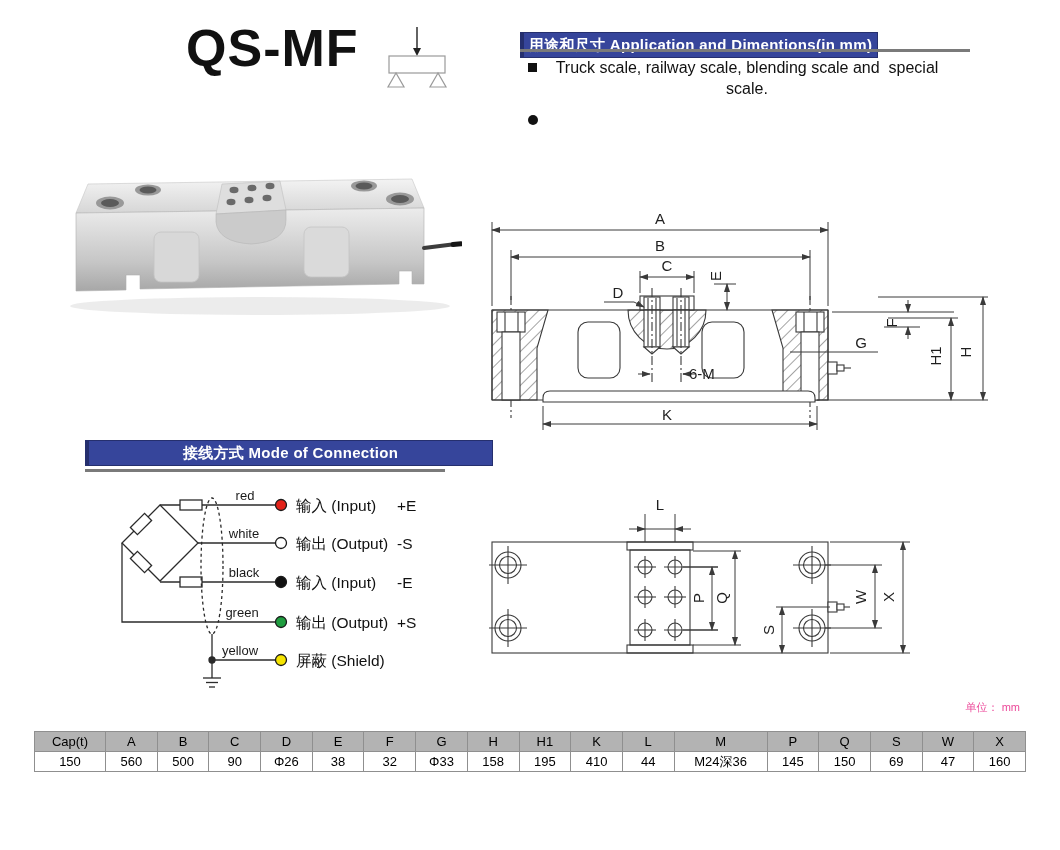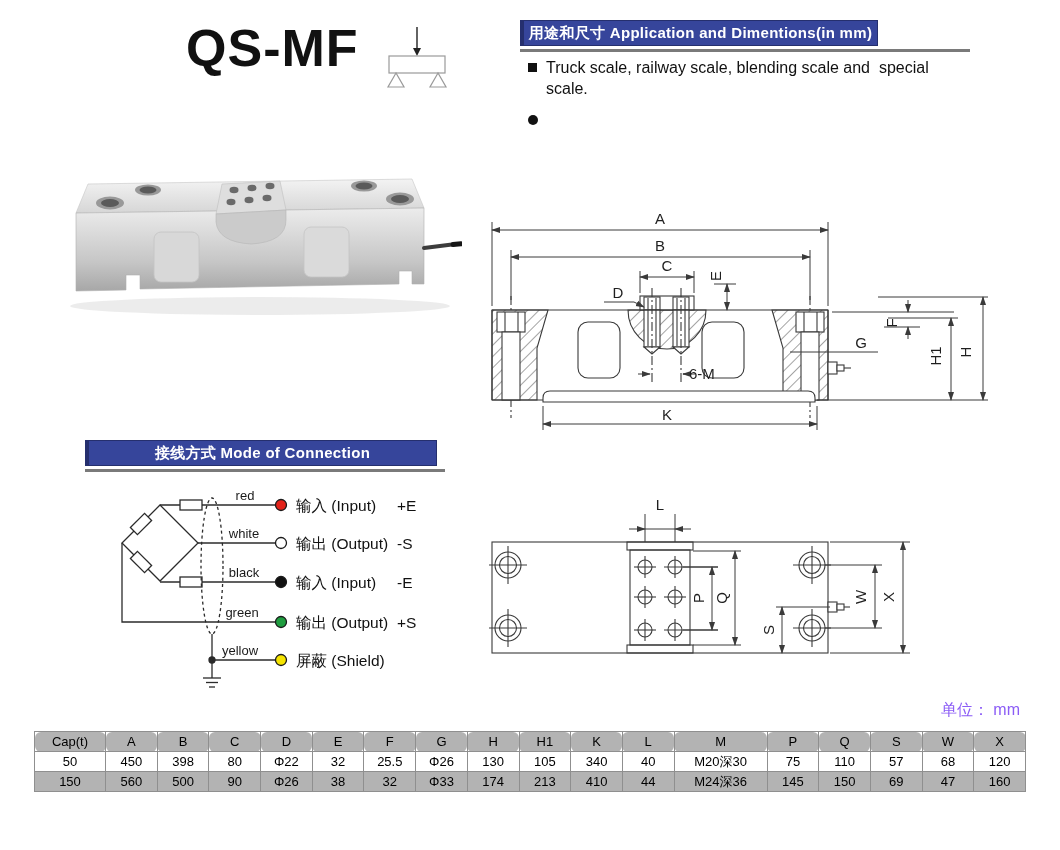--- a/index.html
+++ b/index.html
@@ -12,26 +12,26 @@
   .blue-bar{height:26px;background:#36459b;border:1px solid #252f6e;border-left:4px solid #252f6e;
             color:#ffffff;font-size:15px;font-weight:bold;display:flex;align-items:center;
             justify-content:center;letter-spacing:.3px;box-sizing:border-box;}
   .bar-underline{height:3px;background:#7a7a7a;}
   
   .bullet-row{display:flex;align-items:flex-start;font-size:16px;line-height:21px;color:#111;}
   .bullet-sq{width:9px;height:9px;background:#111;margin:6px 9px 0 0;flex:0 0 auto;}
   .bullet-dot{width:10px;height:10px;background:#111;border-radius:50%;margin:5px 8px 0 0;flex:0 0 auto;}
   .bullet-text{white-space:pre-wrap;}
   
-  .units-note{left:800px;top:700px;width:220px;text-align:right;font-size:16px;color:#8b5cf6;}
+  .units-note{left:800px;top:700px;width:220px;text-align:right;font-size:11px;color:#ec4899;}
   
   .spec-table{border-collapse:collapse;table-layout:fixed;width:992px;font-size:13px;color:#000;}
   .spec-table th,.spec-table td{border:1px solid #8f8f8f;height:19px;text-align:center;
             padding:0;font-weight:normal;overflow:hidden;}
-  .spec-table thead th{background:#b3b3b3;border-radius:6px;}
+  .spec-table thead th{background:#b3b3b3;}
   .spec-table tbody tr:nth-child(even) td{background:#b3b3b3;}
   .spec-table th:first-child,.spec-table td:first-child{width:70px;}
   .spec-table th:nth-child(13),.spec-table td:nth-child(13){width:92px;}
   svg text{font-family:"Liberation Sans", sans-serif;}
   .dim{font-size:15px;fill:#1f1f1f;}
   .wirename{font-size:13px;fill:#1a1a1a;}
   .cnlabel{font-size:15.5px;fill:#111;}
 </style>
 </head>
 <body>
@@ -45,26 +45,26 @@
       <line x1="34" y1="3" x2="34" y2="24"></line>
       <polygon points="30,24 38,24 34,32" fill="#222" stroke="none"></polygon>
     </g>
     <g stroke="#9a9a9a" fill="#ffffff" stroke-width="1.2">
       <rect x="6" y="32" width="56" height="17"></rect>
       <polygon points="13,49 5,63 21,63"></polygon>
       <polygon points="55,49 47,63 63,63"></polygon>
     </g>
   </svg>
 
-  <div class="abs blue-bar" style="left:520px;top:20px;width:358px;">
+  <div class="abs blue-bar" style="left:520px;top:32px;width:358px;">
     <span>用途和尺寸 Application and Dimentions(in mm)</span>
   </div>
   <div class="abs bar-underline" style="left:520px;top:49px;width:450px;"></div>
 
-  <div class="abs bullet-row" style="left:528px;top:57px;width:420px;">
+  <div class="abs bullet-row" style="left:528px;top:57px;width:420px;text-align:center;">
     <span class="bullet-sq"></span>
     <span class="bullet-text">Truck scale, railway scale, blending scale and  special scale.</span>
   </div>
   <div class="abs bullet-row" style="left:528px;top:110px;width:470px;">
     <span class="bullet-dot"></span>
   </div>
 
   <svg class="abs" style="left:58px;top:156px;" width="404" height="168" viewBox="0 0 404 168">
     <defs>
       <linearGradient id="met" x1="0" y1="0" x2="0" y2="1">
@@ -207,21 +207,21 @@
       <text class="dim" x="721" y="276" text-anchor="middle" transform="rotate(-90 721 276)">E</text>
       <text class="dim" x="897" y="323" text-anchor="middle" transform="rotate(-90 897 323)">F</text>
       <text class="dim" x="861" y="348" text-anchor="middle">G</text>
       <text class="dim" x="941" y="356" text-anchor="middle" transform="rotate(-90 941 356)">H1</text>
       <text class="dim" x="971" y="352" text-anchor="middle" transform="rotate(-90 971 352)">H</text>
       <text class="dim" x="667" y="420" text-anchor="middle">K</text>
       <text class="dim" x="689" y="379">6-M</text>
     </g>
   </svg>
 
-  <div class="abs blue-bar" style="left:85px;top:440px;width:352px;">
+  <div class="abs blue-bar" style="left:85px;top:440px;width:408px;">
     <span>接线方式 Mode of Connection</span>
   </div>
   <div class="abs bar-underline" style="left:85px;top:469px;width:360px;"></div>
 
   <svg class="abs" style="left:95px;top:478px;" width="350" height="215" viewBox="95 478 350 215">
     <g stroke="#2b2b2b" stroke-width="1.3" fill="none">
       <polygon points="160,505 198,543 160,581 122,543"></polygon>
       <rect x="131" y="519" width="20" height="10" transform="rotate(-45 141 524)" fill="#ffffff"></rect>
       <rect x="131" y="557" width="20" height="10" transform="rotate(45 141 562)" fill="#ffffff"></rect>
       <line x1="160" y1="505" x2="275" y2="505"></line>
@@ -374,50 +374,30 @@
             <th>M</th>
             <th>P</th>
             <th>Q</th>
             <th>S</th>
             <th>W</th>
             <th>X</th>
           </tr>
         </thead>
       <tbody>
           <tr>
-            <td>50</td>
-            <td>450</td>
-            <td>398</td>
-            <td>80</td>
-            <td>Φ22</td>
-            <td>32</td>
-            <td>25.5</td>
-            <td>Φ26</td>
-            <td>130</td>
-            <td>105</td>
-            <td>340</td>
-            <td>40</td>
-            <td>M20深30</td>
-            <td>75</td>
-            <td>110</td>
-            <td>57</td>
-            <td>68</td>
-            <td>120</td>
-          </tr>
-          <tr>
             <td>150</td>
             <td>560</td>
             <td>500</td>
             <td>90</td>
             <td>Φ26</td>
             <td>38</td>
             <td>32</td>
             <td>Φ33</td>
-            <td>174</td>
-            <td>213</td>
+            <td>158</td>
+            <td>195</td>
             <td>410</td>
             <td>44</td>
             <td>M24深36</td>
             <td>145</td>
             <td>150</td>
             <td>69</td>
             <td>47</td>
             <td>160</td>
           </tr>
         </tbody>

